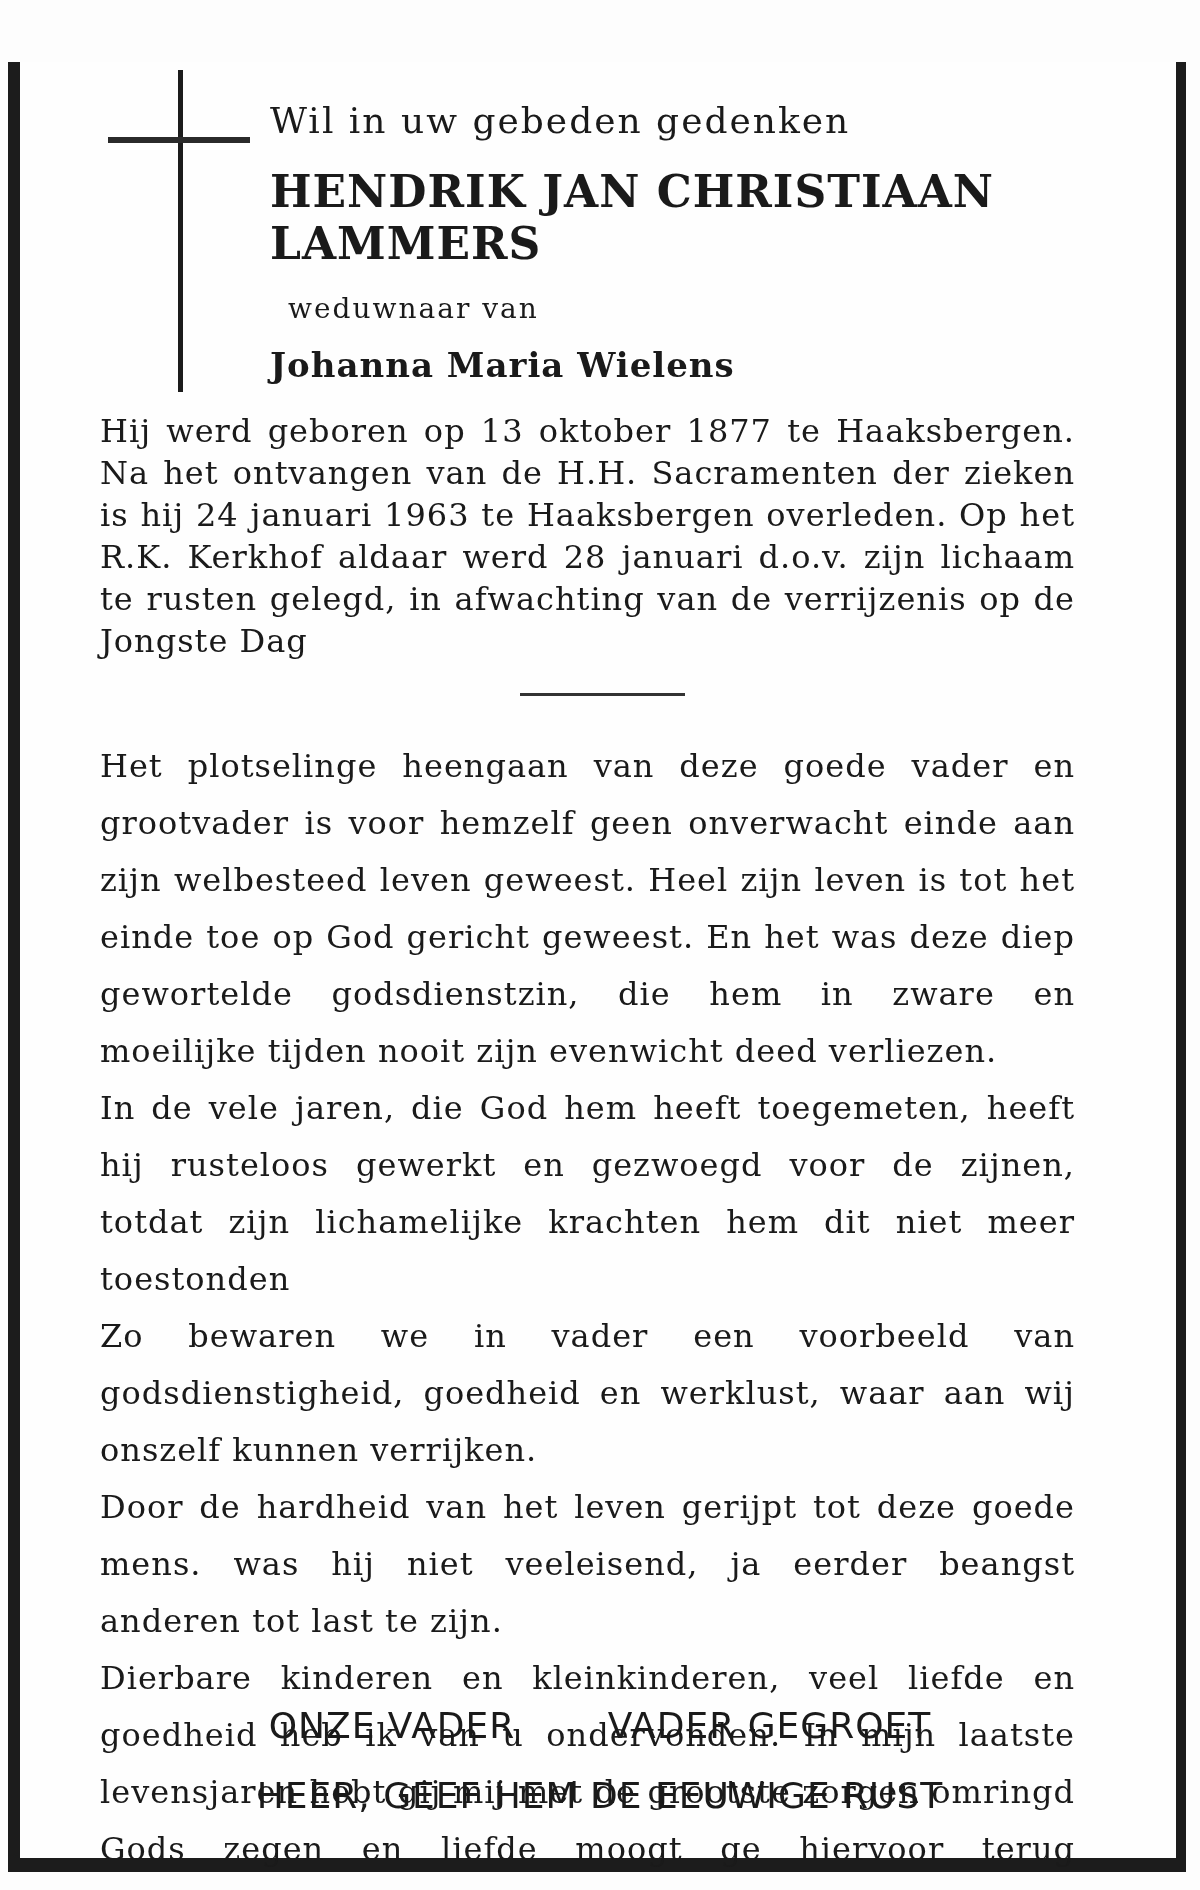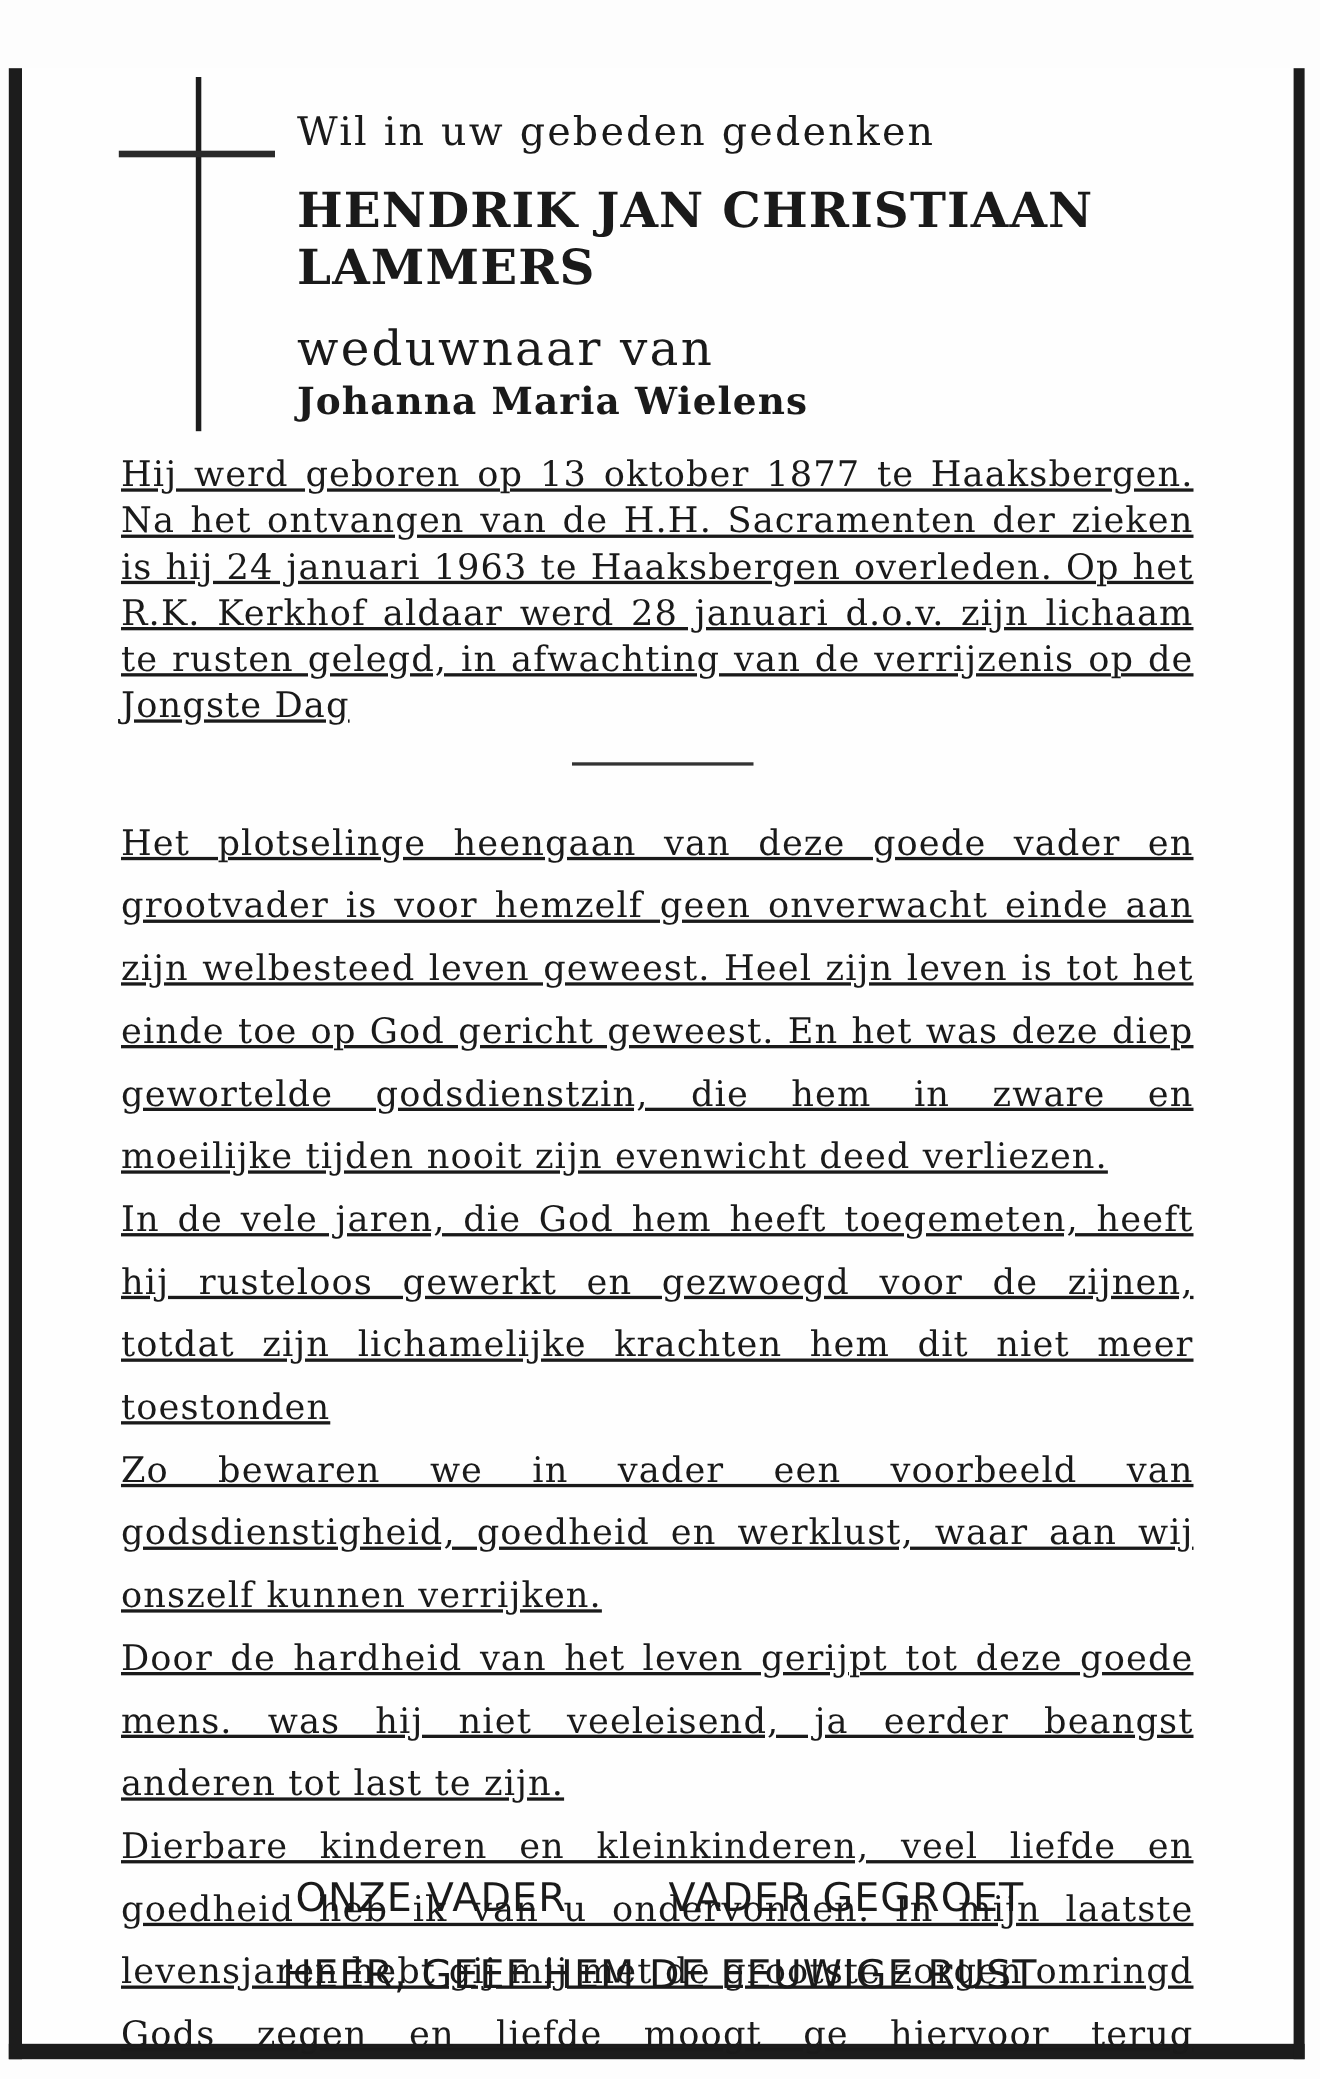--- a/index.html
+++ b/index.html
@@ -9,23 +9,23 @@
     }
     .card {
       position: absolute; left: 8px; top: 62px; width: 1178px; height: 1810px;
       border-left: 12px solid #1c1c1c; border-right: 10px solid #1c1c1c; border-bottom: 14px solid #1c1c1c;
       box-sizing: border-box; background: #fefefe;
     }
     .cross-v { position: absolute; left: 178px; top: 70px; width: 5px; height: 322px; background: #1c1c1c; }
     .cross-h { position: absolute; left: 108px; top: 137px; width: 142px; height: 6px; background: #2a2a2a; }
     .intro { position: absolute; left: 270px; top: 100px; font-size: 36px; letter-spacing: 2px; }
     .name { position: absolute; left: 270px; top: 166px; font-size: 44px; font-weight: bold; line-height: 52px; letter-spacing: 1px; }
-    .widower { position: absolute; left: 270px; top: 292px; font-size: 44px; letter-spacing: 2px; }
+    .widower { position: absolute; left: 288px; top: 292px; font-size: 28px; letter-spacing: 2px; }
     .spouse { position: absolute; left: 270px; top: 345px; font-size: 34px; font-weight: bold; letter-spacing: 1px; }
-    .para { position: absolute; left: 110px; width: 975px; font-size: 32px; line-height: 42px; text-align: justify; letter-spacing: 1px; text-decoration: underline; }
+    .para { position: absolute; left: 100px; width: 975px; font-size: 32px; line-height: 42px; text-align: justify; letter-spacing: 1px; }
     .bio { top: 410px; }
     .divider { position: absolute; left: 520px; top: 693px; width: 165px; height: 3px; background: #333; }
     .tribute { top: 738px; line-height: 57px; }
     .tribute p { margin: 0; }
     .prayers { position: absolute; left: 0; width: 1200px; text-align: center; font-family: "DejaVu Sans", sans-serif; font-size: 36px; letter-spacing: 1px; }
     .prayers.row1 { top: 1705px; }
     .prayers.row1 span { margin: 0 40px; }
     .prayers.row2 { top: 1775px; }
   </style>
 </head>

